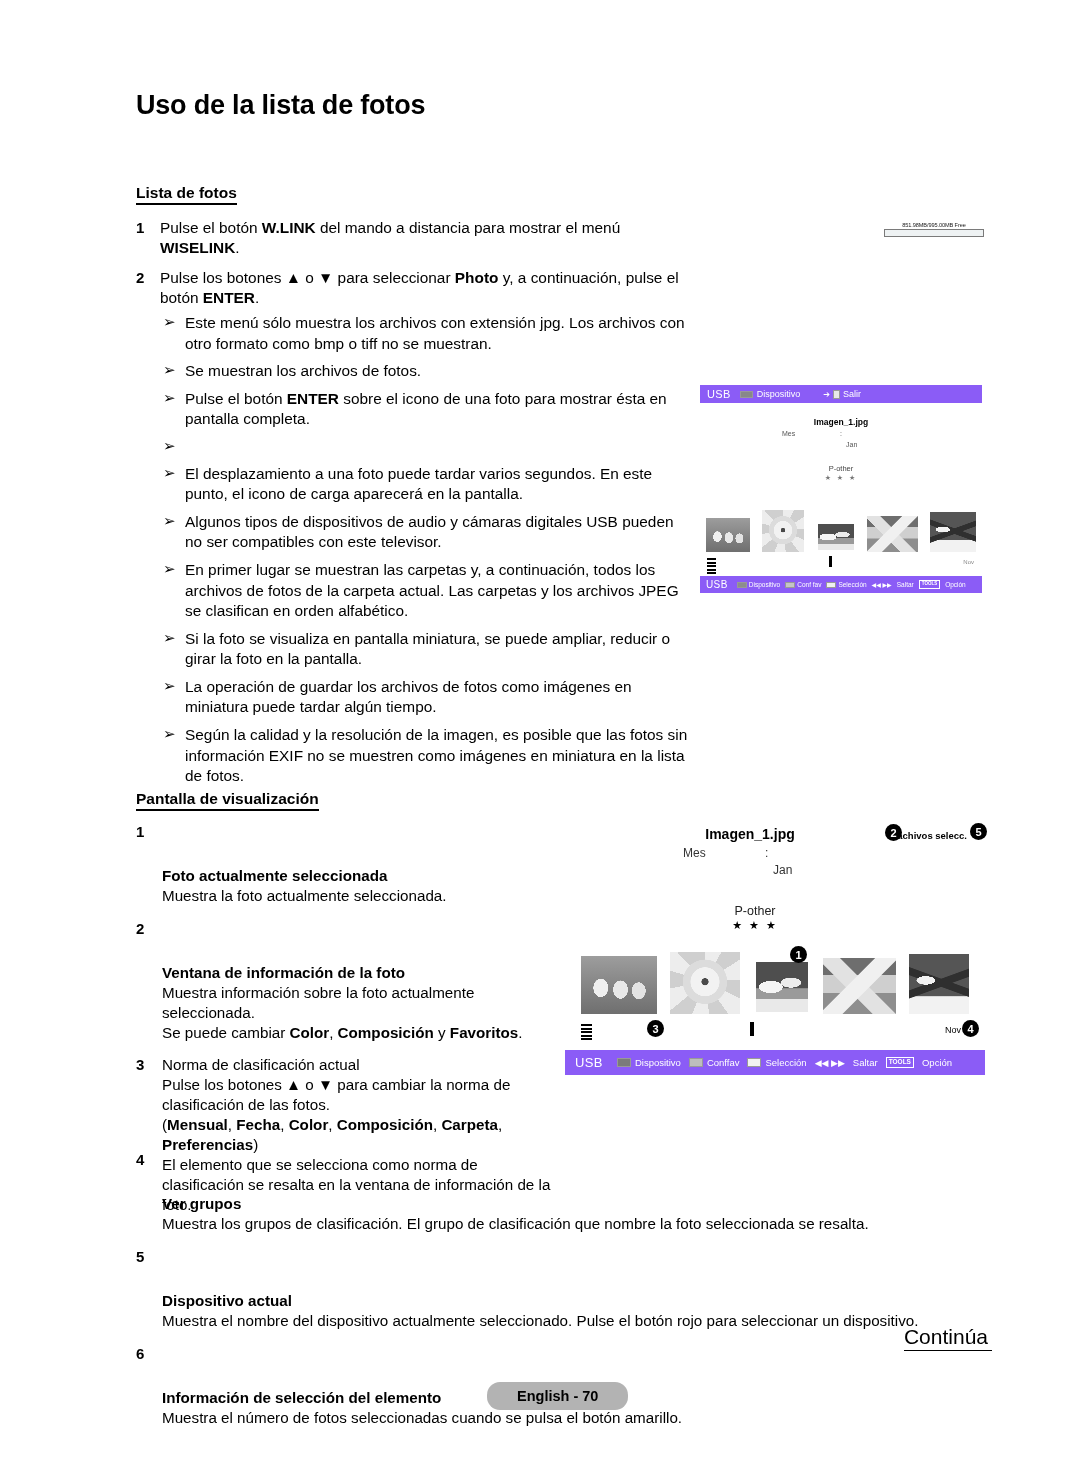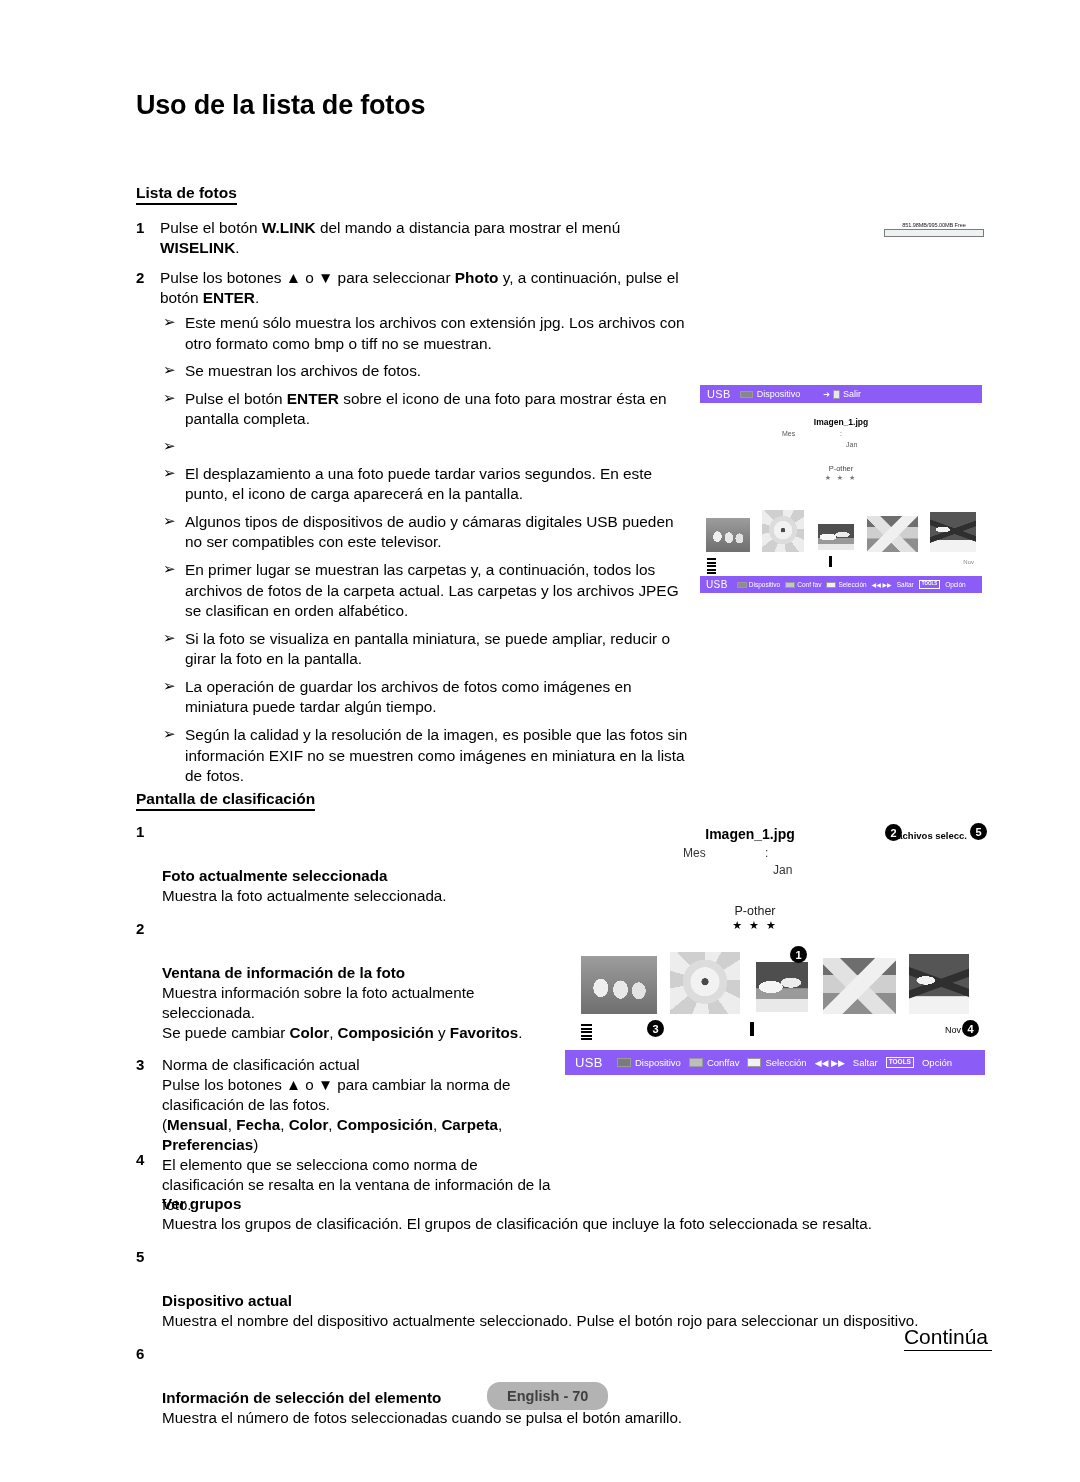--- a/index.html
+++ b/index.html
@@ -59,22 +59,22 @@
 
   .dlist-b { position: absolute; left: 136px; top: 1150px; width: 820px; }
 
   
   .continua {
     position: absolute; right: 88px; top: 1325px;
     font-size: 21px; border-bottom: 1.5px solid #000; padding: 0 4px 1px 0;
   }
   .pagebadge {
     position: absolute; left: 487px; top: 1382px;
-    background: #b3b3b3; color: #404040; font-size: 14.5px; font-weight: bold;
-    padding: 6px 20px; border-radius: 13px;
+    background: #b3b3b3; color: #000000; font-size: 14.5px; font-weight: bold;
+    padding: 6px 30px; border-radius: 13px;
   }
 
   
   .membar { position: absolute; left: 884px; top: 222px; width: 100px; }
   .membar-txt { font-size: 5.6px; text-align: center; color: #222; letter-spacing: -0.1px; }
   .membar-track { height: 8px; border: 1px solid #7a7a7a; background: #eef2f3; margin-top: 1px; }
 
   
   .tv { position: absolute; background: #fff; }
   .tv-bar {
@@ -284,21 +284,21 @@
       <div class="ditem">
         <div class="ditem-num">3</div>
         <div class="ditem-body">
           <div class="">Norma de clasificación actual</div>
           <div>Pulse los botones ▲ o ▼ para cambiar la norma de clasificación de las fotos.<br>(<b>Mensual</b>, <b>Fecha</b>, <b>Color</b>, <b>Composición</b>, <b>Carpeta</b>, <b>Preferencias</b>)<br>El elemento que se selecciona como norma de clasificación se resalta en la ventana de información de la foto.</div>
         </div>
       </div>
     </div>
 
   <div class="sec2-head">
-    <span class="subhead">Pantalla de clasificación</span>
+    <span class="subhead">Pantalla de visualización</span>
   </div>
 
   <div class="tv" style="left:565px; top:822px; width:420px; height:280px;">
 
     <div class="info-area" style="height:130px; padding-top:4px;">
       <div class="fname" style="font-size:14px;margin-left:-50px;">Imagen_1.jpg</div>
       <div style="position:relative;height:40px;margin-top:4px;">
         <span style="position:absolute;left:118px;font-size:12px;color:#333;">Mes</span>
         <span style="position:absolute;left:200px;font-size:12px;color:#333;">:</span>
         <span style="position:absolute;left:208px;top:17px;font-size:12px;color:#333;">Jan</span>
@@ -354,21 +354,21 @@
       <span class="tools-chip" style="font-size:6.5px;">TOOLS</span>
       <span>Opción</span>
     </div>
   </div>
 
   <div class="dlist-b" id="dlist-bottom">
       <div class="ditem">
         <div class="ditem-num">4</div>
         <div class="ditem-body">
           <div class="ditem-title">Ver grupos</div>
-          <div>Muestra los grupos de clasificación. El grupos de clasificación que incluye la foto seleccionada se resalta.</div>
+          <div>Muestra los grupos de clasificación. El grupo de clasificación que nombre la foto seleccionada se resalta.</div>
         </div>
       </div>
       <div class="ditem">
         <div class="ditem-num">5</div>
         <div class="ditem-body">
           <div class="ditem-title">Dispositivo actual</div>
           <div>Muestra el nombre del dispositivo actualmente seleccionado. Pulse el botón rojo para seleccionar un dispositivo.</div>
         </div>
       </div>
       <div class="ditem">

